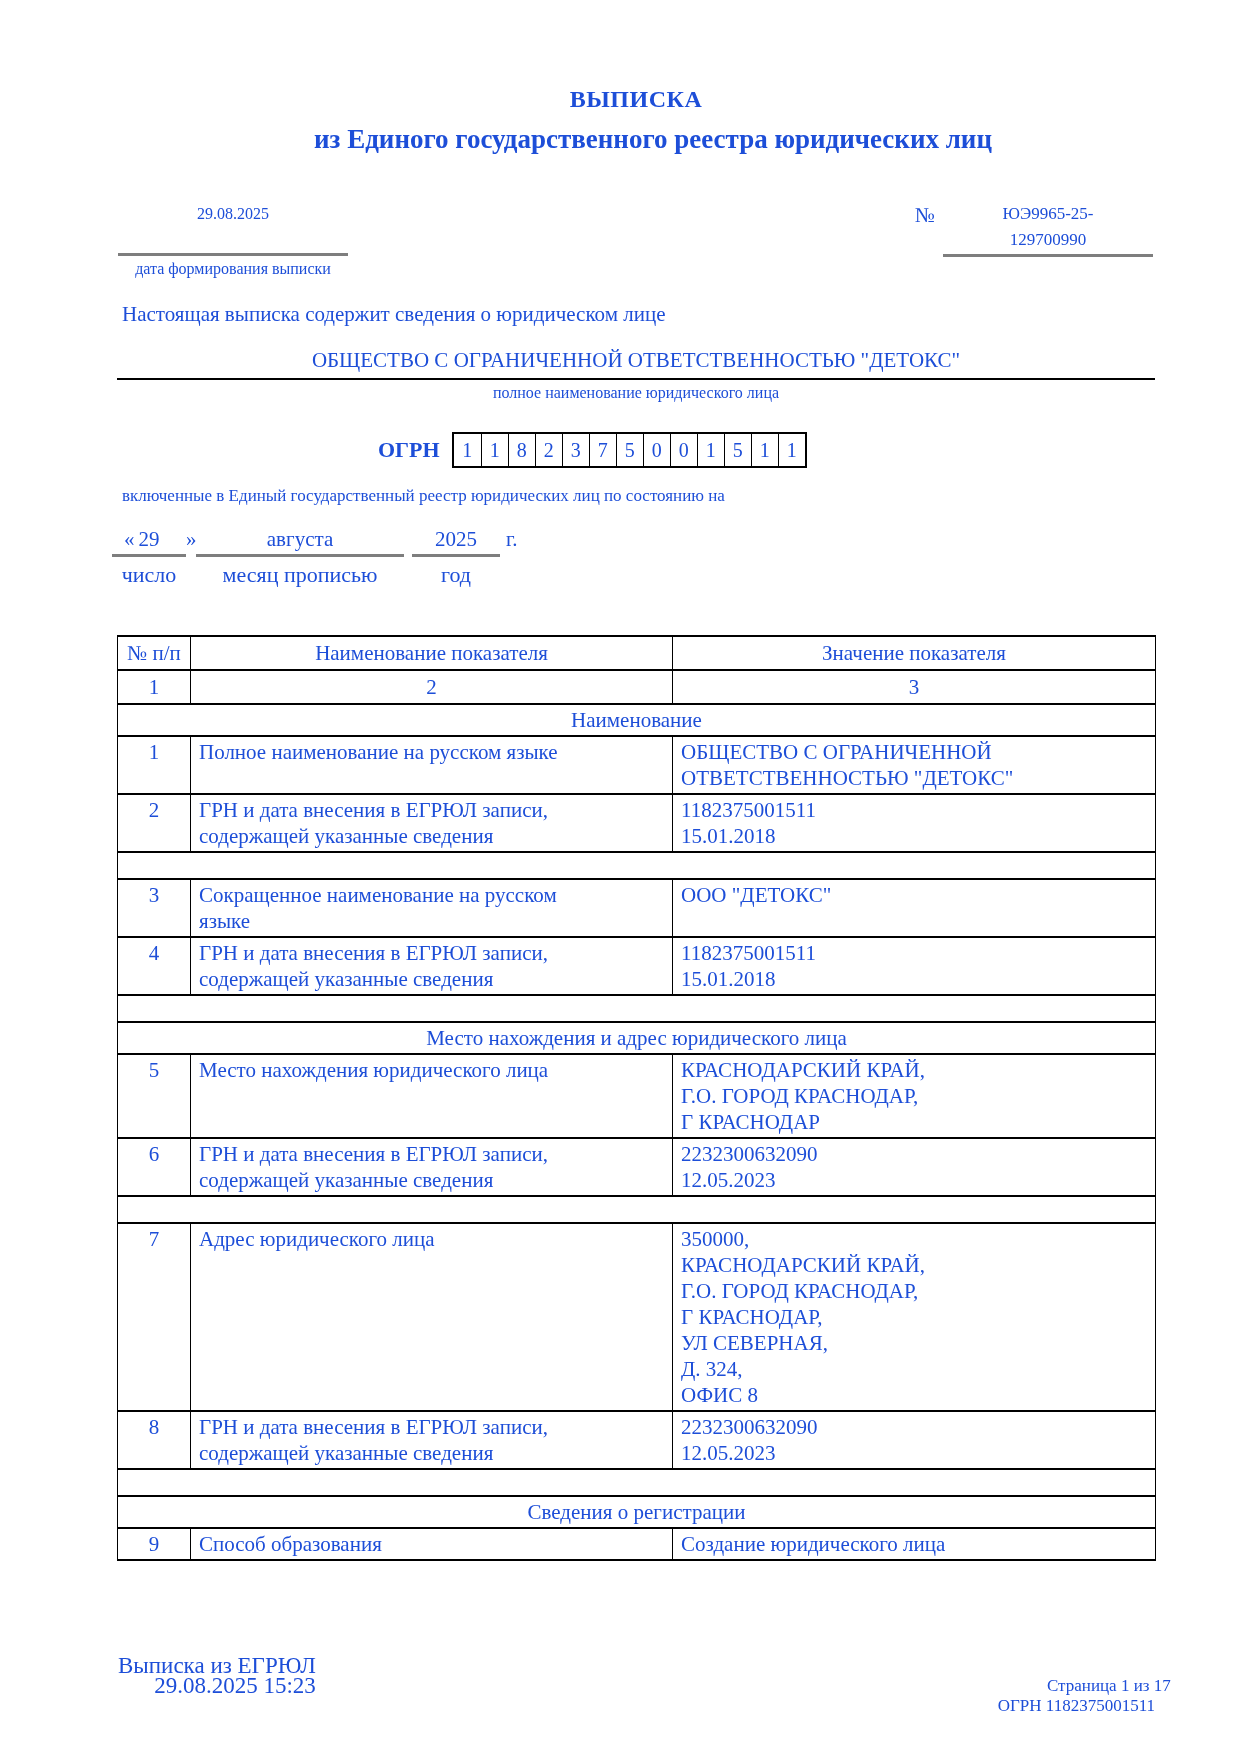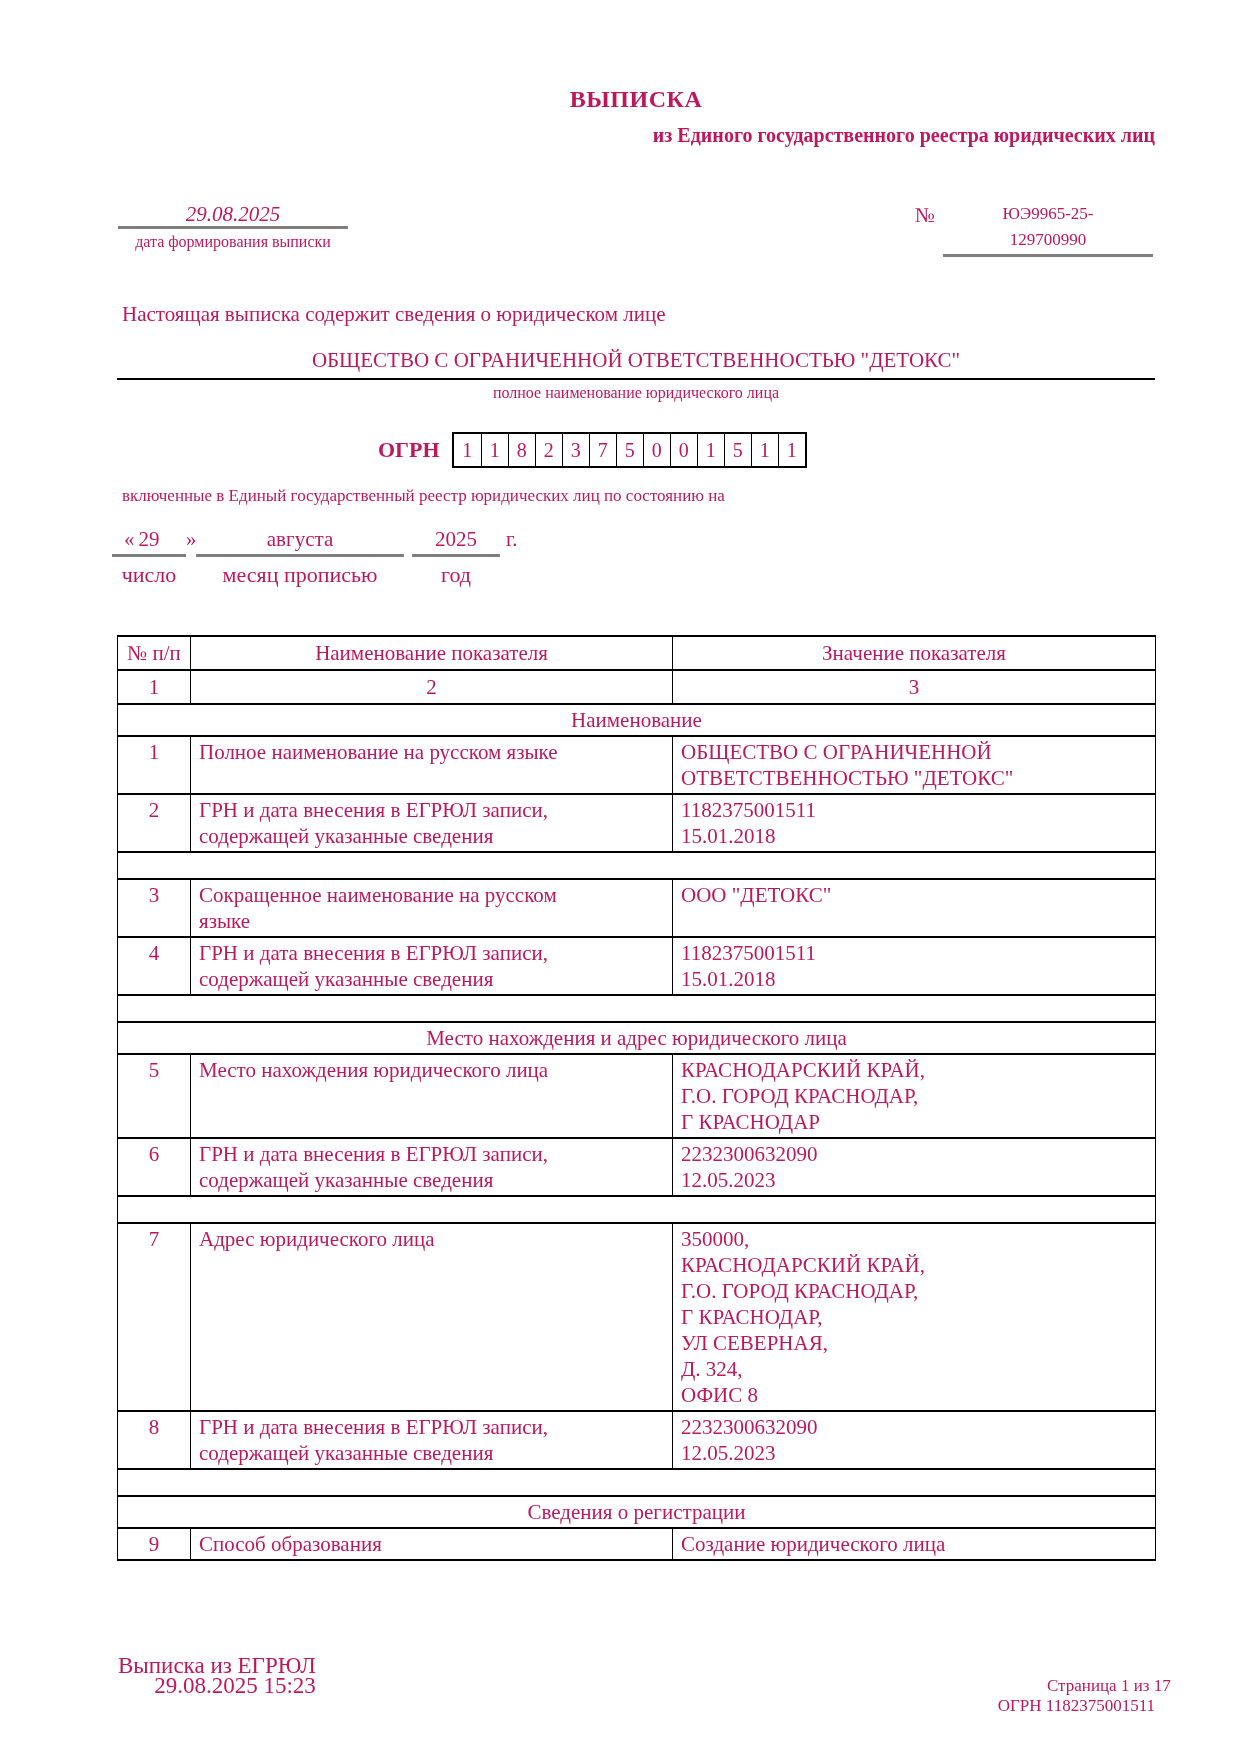--- a/index.html
+++ b/index.html
@@ -1,33 +1,33 @@
 <!DOCTYPE html>
 <html><head>
 <meta charset="utf-8">
 <style>
   * { margin:0; padding:0; box-sizing:border-box; }
   html,body { background:#fff; }
   .page {
     position:relative; width:1240px; height:1755px; margin:0 auto;
-    background:#ffffff; color:#be185d;
+    background:#ffffff; color:#1d4ed8;
     font-family:"Liberation Serif","DejaVu Serif",serif;
     overflow:hidden;
   }
   .doc-title {
     position:absolute; left:117px; width:1038px; top:86px;
     text-align:center; font-size:24px; font-weight:bold; letter-spacing:0.5px;
   }
   .doc-subtitle {
-    position:absolute; left:117px; width:1038px; top:124px;
-    text-align:right; font-size:20px; font-weight:bold;
+    position:absolute; left:134px; width:1038px; top:124px;
+    text-align:center; font-size:27px; font-weight:bold;
   }
   
   .formation-field { position:absolute; left:118px; top:202px; width:230px; text-align:center; }
-  .formation-value { font-size:21px; line-height:24px; border-bottom:3px solid #7e7e7e;font-style:italic; }
+  .formation-value { font-size:16px; line-height:24px; padding-bottom:27px; border-bottom:3px solid #7e7e7e; }
   .formation-label { font-size:16px; margin-top:4px; }
   
   .num-sign { position:absolute; left:915px; top:203px; font-size:21px; }
   .num-block {
     position:absolute; left:943px; top:201px; width:210px; text-align:center;
     font-size:17px; line-height:26px; padding-bottom:1px; border-bottom:3px solid #7e7e7e;
   }
   .intro { position:absolute; left:122px; top:302px; font-size:21px; }
   .company-name { position:absolute; left:117px; width:1038px; top:348px; text-align:center; font-size:21px; }
   .company-underline { position:absolute; left:117px; top:378px; width:1038px; height:2px; background:#000; }

